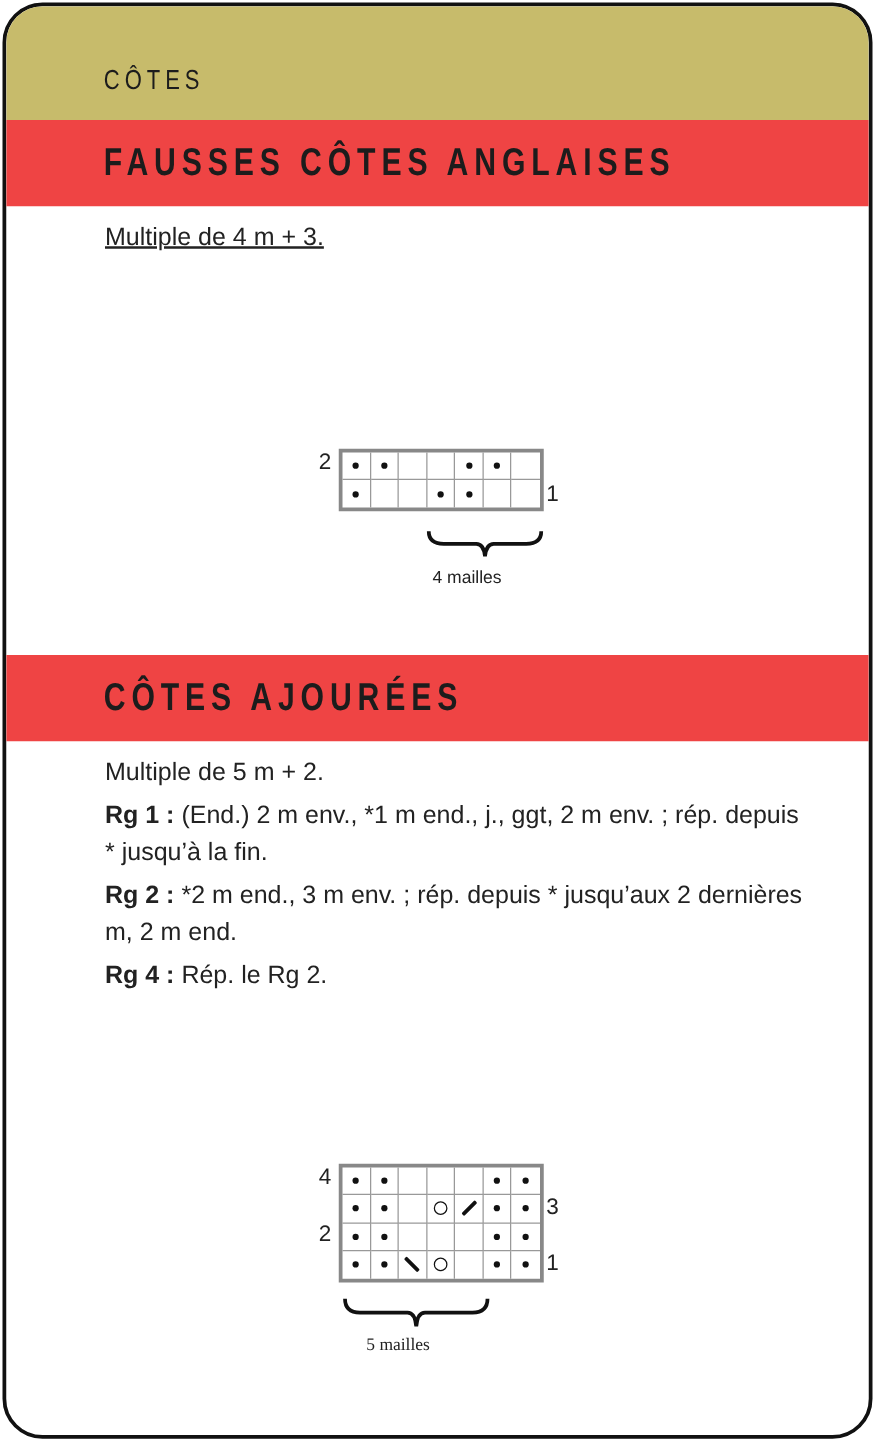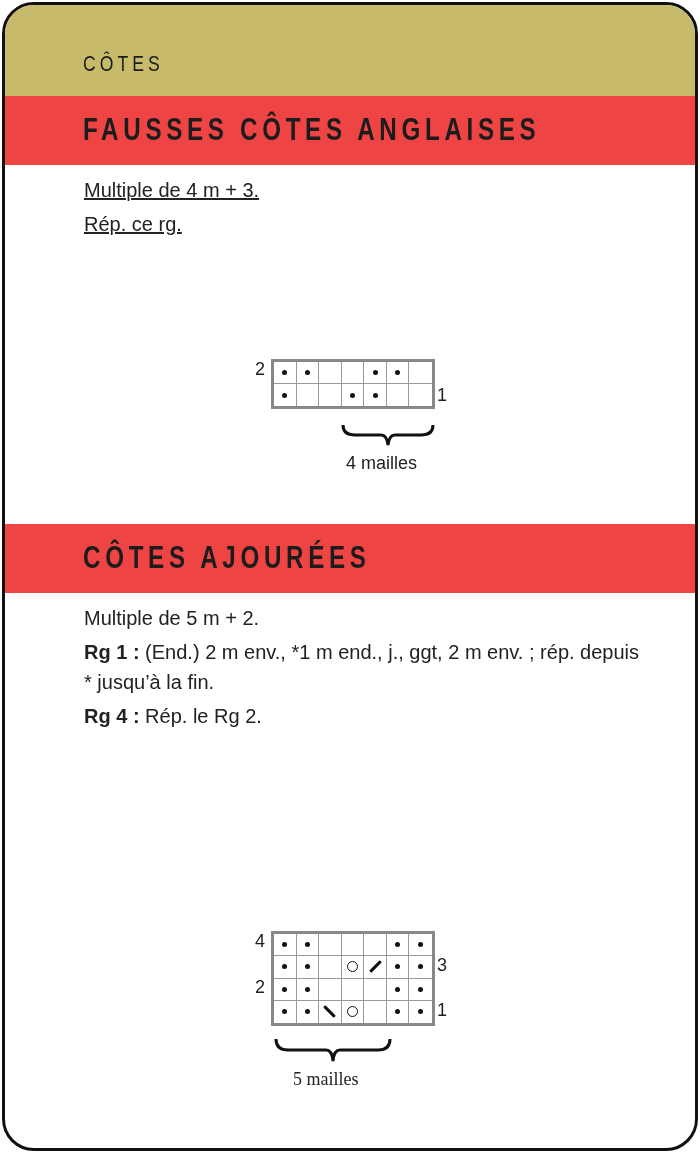--- a/index.html
+++ b/index.html
@@ -13,38 +13,37 @@
   .text-block p { margin:0 0 4px 0; }
   .text-block b { font-weight:bold; }
   .chart { position:absolute; }
   .grid { position:absolute; border:3px solid #888; box-sizing:content-box; }
   .cell { position:absolute; border-right:1px solid #999; border-bottom:1px solid #999; box-sizing:border-box; display:flex; align-items:center; justify-content:center; font-size:14px; color:#111; }
   .dot { width:5px; height:5px; border-radius:50%; background:#111; }
   .yo { width:11px; height:11px; border-radius:50%; border:1.8px solid #111; box-sizing:border-box; }
   .slash { width:3px; height:15px; background:#111; border-radius:1px; }
   .row-label { position:absolute; font-size:18px; color:#222; }
   .brace { position:absolute; }
-  .brace-label { position:absolute; font-size:18px; color:#222; white-space:nowrap; }
+  .brace-label { position:absolute; font-size:14px; color:#222; white-space:nowrap; }
 </style>
 </head>
 <body>
 
 <div class="card">
 
   <div class="cat-band">
     <div class="cat-title">CÔTES</div>
   </div>
 
   <div class="sec-band" style="top:91px;">
     <div class="sec-title" style="top:16px;">FAUSSES CÔTES ANGLAISES</div>
   </div>
 
   <div class="text-block" style="top:170px;text-decoration:underline;">
     <p>Multiple de 4 m + 3.</p>
-    <p>Rép. ce rg.</p>
   </div>
 
   <div class="chart" style="left:250px; top:348px; width:220px; height:130px;">
     <div class="row-label" style="left:0px; top:6px;">2</div>
     <div class="grid" id="grid1" style="left:16px; top:6px; width:158px; height:44px;">
         <div class="cell" style="left: 0px; top: 0px; width: 22.57px; height: 22px;">
           <div class="dot"></div>
         </div>
         <div class="cell" style="left: 22.57px; top: 0px; width: 22.57px; height: 22px;">
           <div class="dot"></div>
@@ -79,20 +78,21 @@
     <div class="brace-label" style="left:91px; top:100px;">4 mailles</div>
   </div>
 
   <div class="sec-band" style="top:519px;padding-left:36px;">
     <div class="sec-title" style="top:16px;">CÔTES AJOURÉES</div>
   </div>
 
   <div class="text-block" style="top:598px;">
     <p>Multiple de 5 m + 2.</p>
     <p><b>Rg 1 :</b><span> (End.) 2 m env., *1 m end., j., ggt, 2 m env. ; rép. depuis * jusqu’à la fin.</span></p>
+    <p><b>Rg 2 :</b><span> *2 m end., 3 m env. ; rép. depuis * jusqu’aux 2 dernières m, 2 m end.</span></p>
     <p><b>Rg 4 :</b><span> Rép. le Rg 2.</span></p>
   </div>
 
   <div class="chart" style="left:250px; top:922px; width:220px; height:170px;">
     <div class="row-label" style="left:0px; top:4px;">4</div>
     <div class="row-label" style="left:0px; top:50px;">2</div>
     <div class="grid" id="grid2" style="left:16px; top:4px; width:158px; height:89px;">
         <div class="cell" style="left: 0px; top: 0px; width: 22.57px; height: 22.25px;">
           <div class="dot"></div>
         </div>

